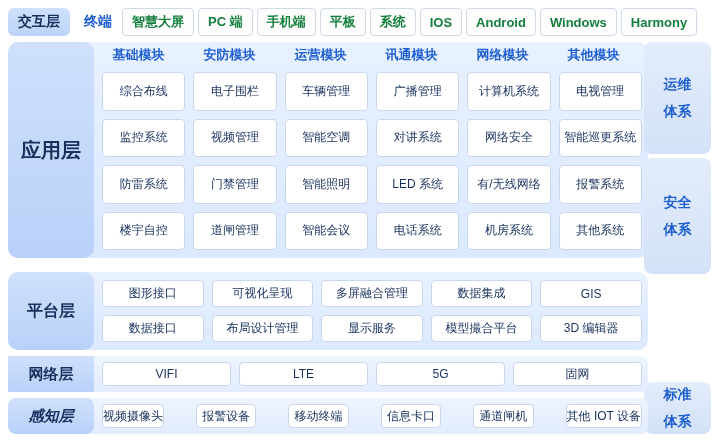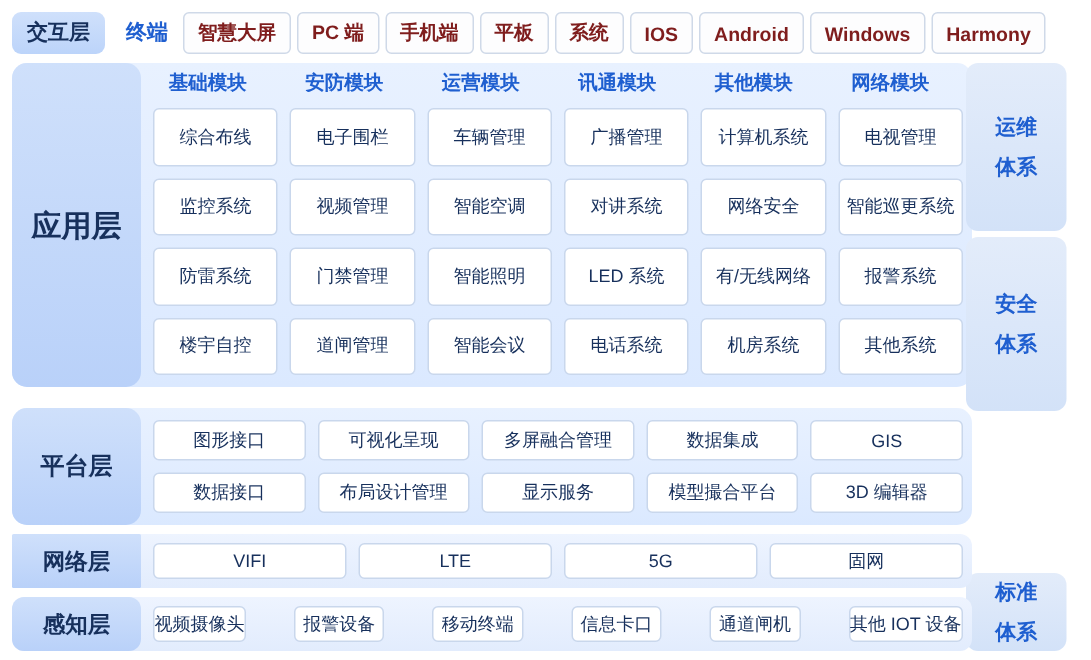--- a/index.html
+++ b/index.html
@@ -43,21 +43,21 @@
     font-size:14px;font-weight:bold;color:#17305c;margin-right:6px;
   }
   .term-first{
     color:#1f5fd0;font-weight:bold;font-size:14px;
     padding:0 8px;display:flex;align-items:center;height:28px;
   }
   .term-chip{
     height:26px;padding:0 9px;margin:0 2px;
     border:1px solid #cfd9e8;border-radius:4px;background:#fdfdfe;
     display:flex;align-items:center;justify-content:center;
-    font-size:13px;font-weight:bold;color:#7f1d1d;white-space:nowrap;
+    font-size:13px;font-weight:bold;color:#15803d;white-space:nowrap;
   }
 
   
   .app-panel{
     position:absolute;left:8px;top:42px;width:640px;height:216px;
     background:linear-gradient(180deg,#e8f1ff 0%,#dbe9ff 100%);
     border-radius:10px;
   }
   .app-label{
     position:absolute;left:8px;top:42px;width:86px;height:216px;
@@ -131,21 +131,21 @@
 
   
   .sense-panel{
     position:absolute;left:8px;top:398px;width:640px;height:36px;
     background:linear-gradient(180deg,#eef4ff,#e2ecfd);border-radius:8px;
   }
   .sense-label{
     position:absolute;left:8px;top:398px;width:86px;height:36px;border-radius:8px;
     background:linear-gradient(180deg,#cfe0fb,#b9d1f9);
     display:flex;align-items:center;justify-content:center;
-    font-size:15px;font-weight:bold;color:#17305c;
+    font-size:15px;font-weight:bold;color:#17305c;font-style:italic;
   }
   .sense-grid{
     position:absolute;left:98px;top:400px;width:548px;height:32px;
     display:grid;grid-template-columns:repeat(6,1fr);gap:24px;
   }
 </style>
 </head>
 <body>
 
 <div class="page">
@@ -169,22 +169,22 @@
   </div>
 
   <div class="app-panel"></div>
   <div class="app-label">应用层</div>
 
   <div class="col-heads">
     <div class="col-head">基础模块</div>
     <div class="col-head">安防模块</div>
     <div class="col-head">运营模块</div>
     <div class="col-head">讯通模块</div>
+    <div class="col-head">网络模块</div>
     <div class="col-head">其他模块</div>
-    <div class="col-head">网络模块</div>
   </div>
 
   <div class="grid">
     <div class="cell">综合布线</div>
     <div class="cell">电子围栏</div>
     <div class="cell">车辆管理</div>
     <div class="cell">广播管理</div>
     <div class="cell">计算机系统</div>
     <div class="cell">电视管理</div>
 

